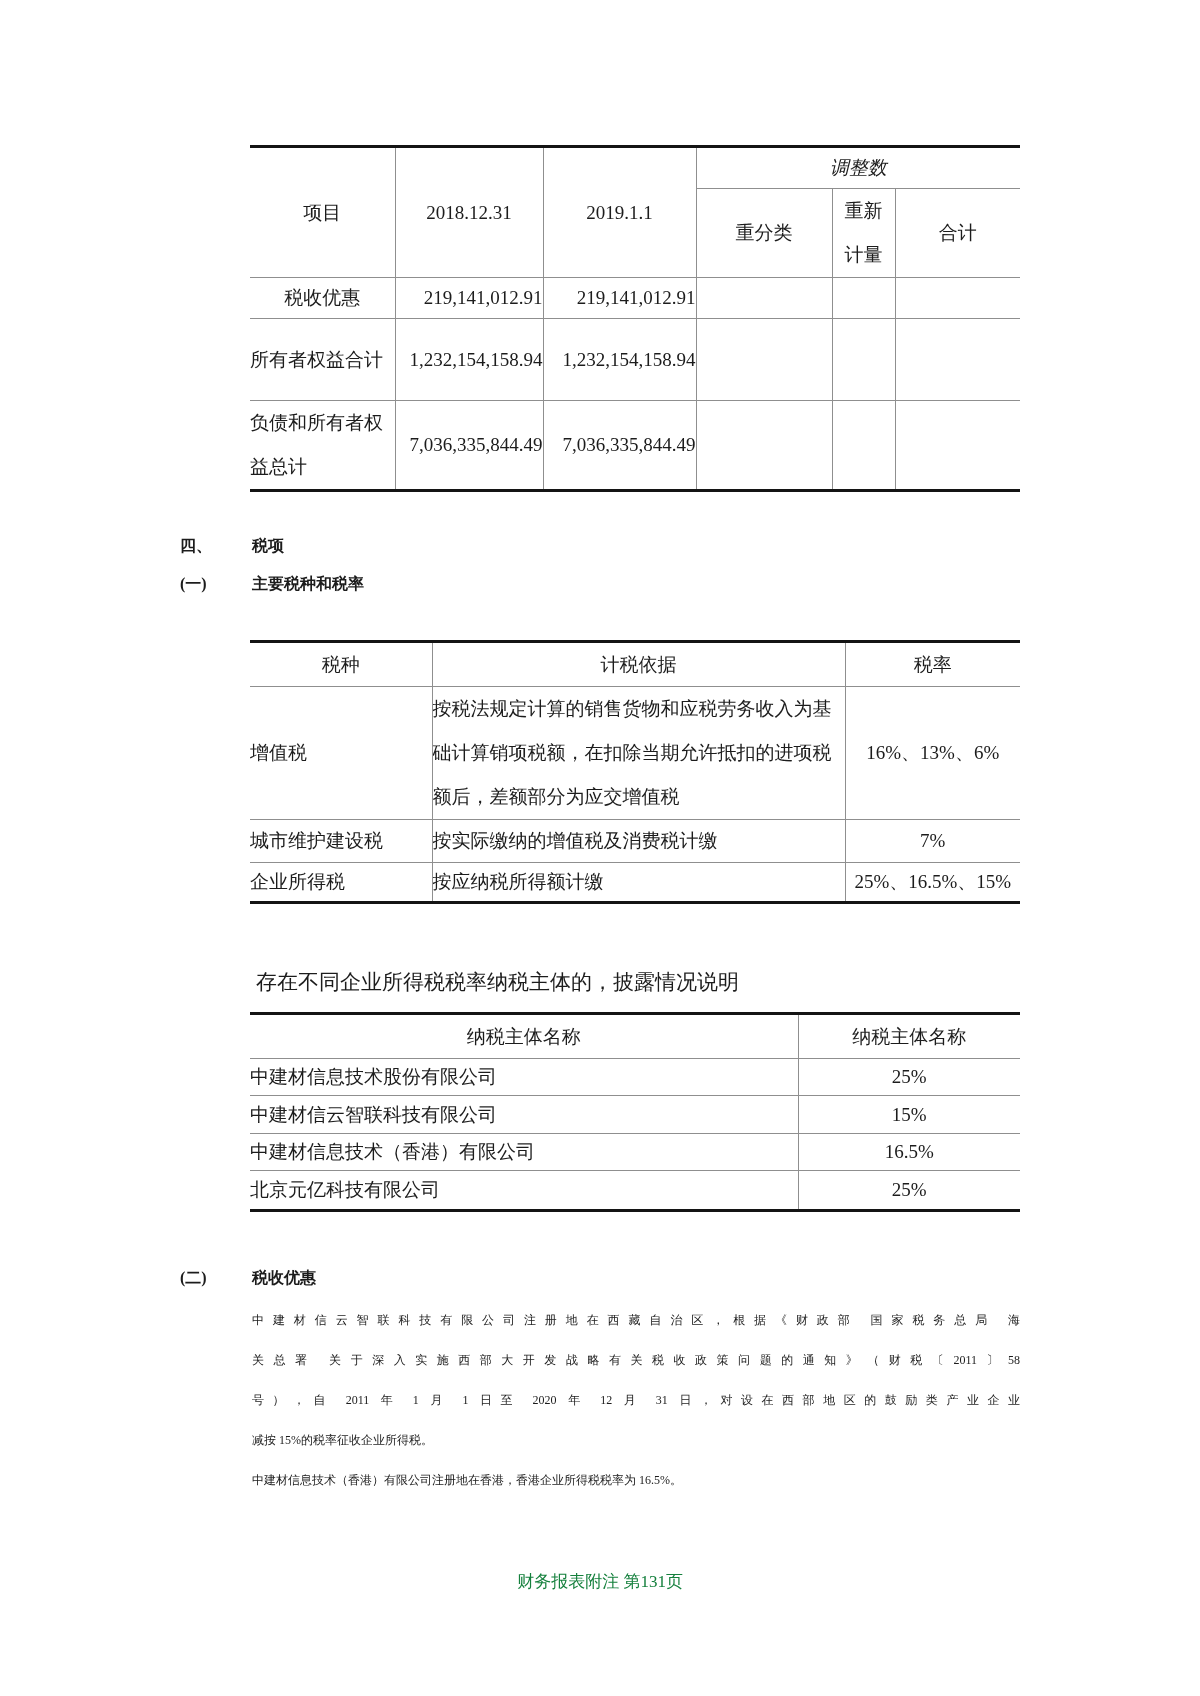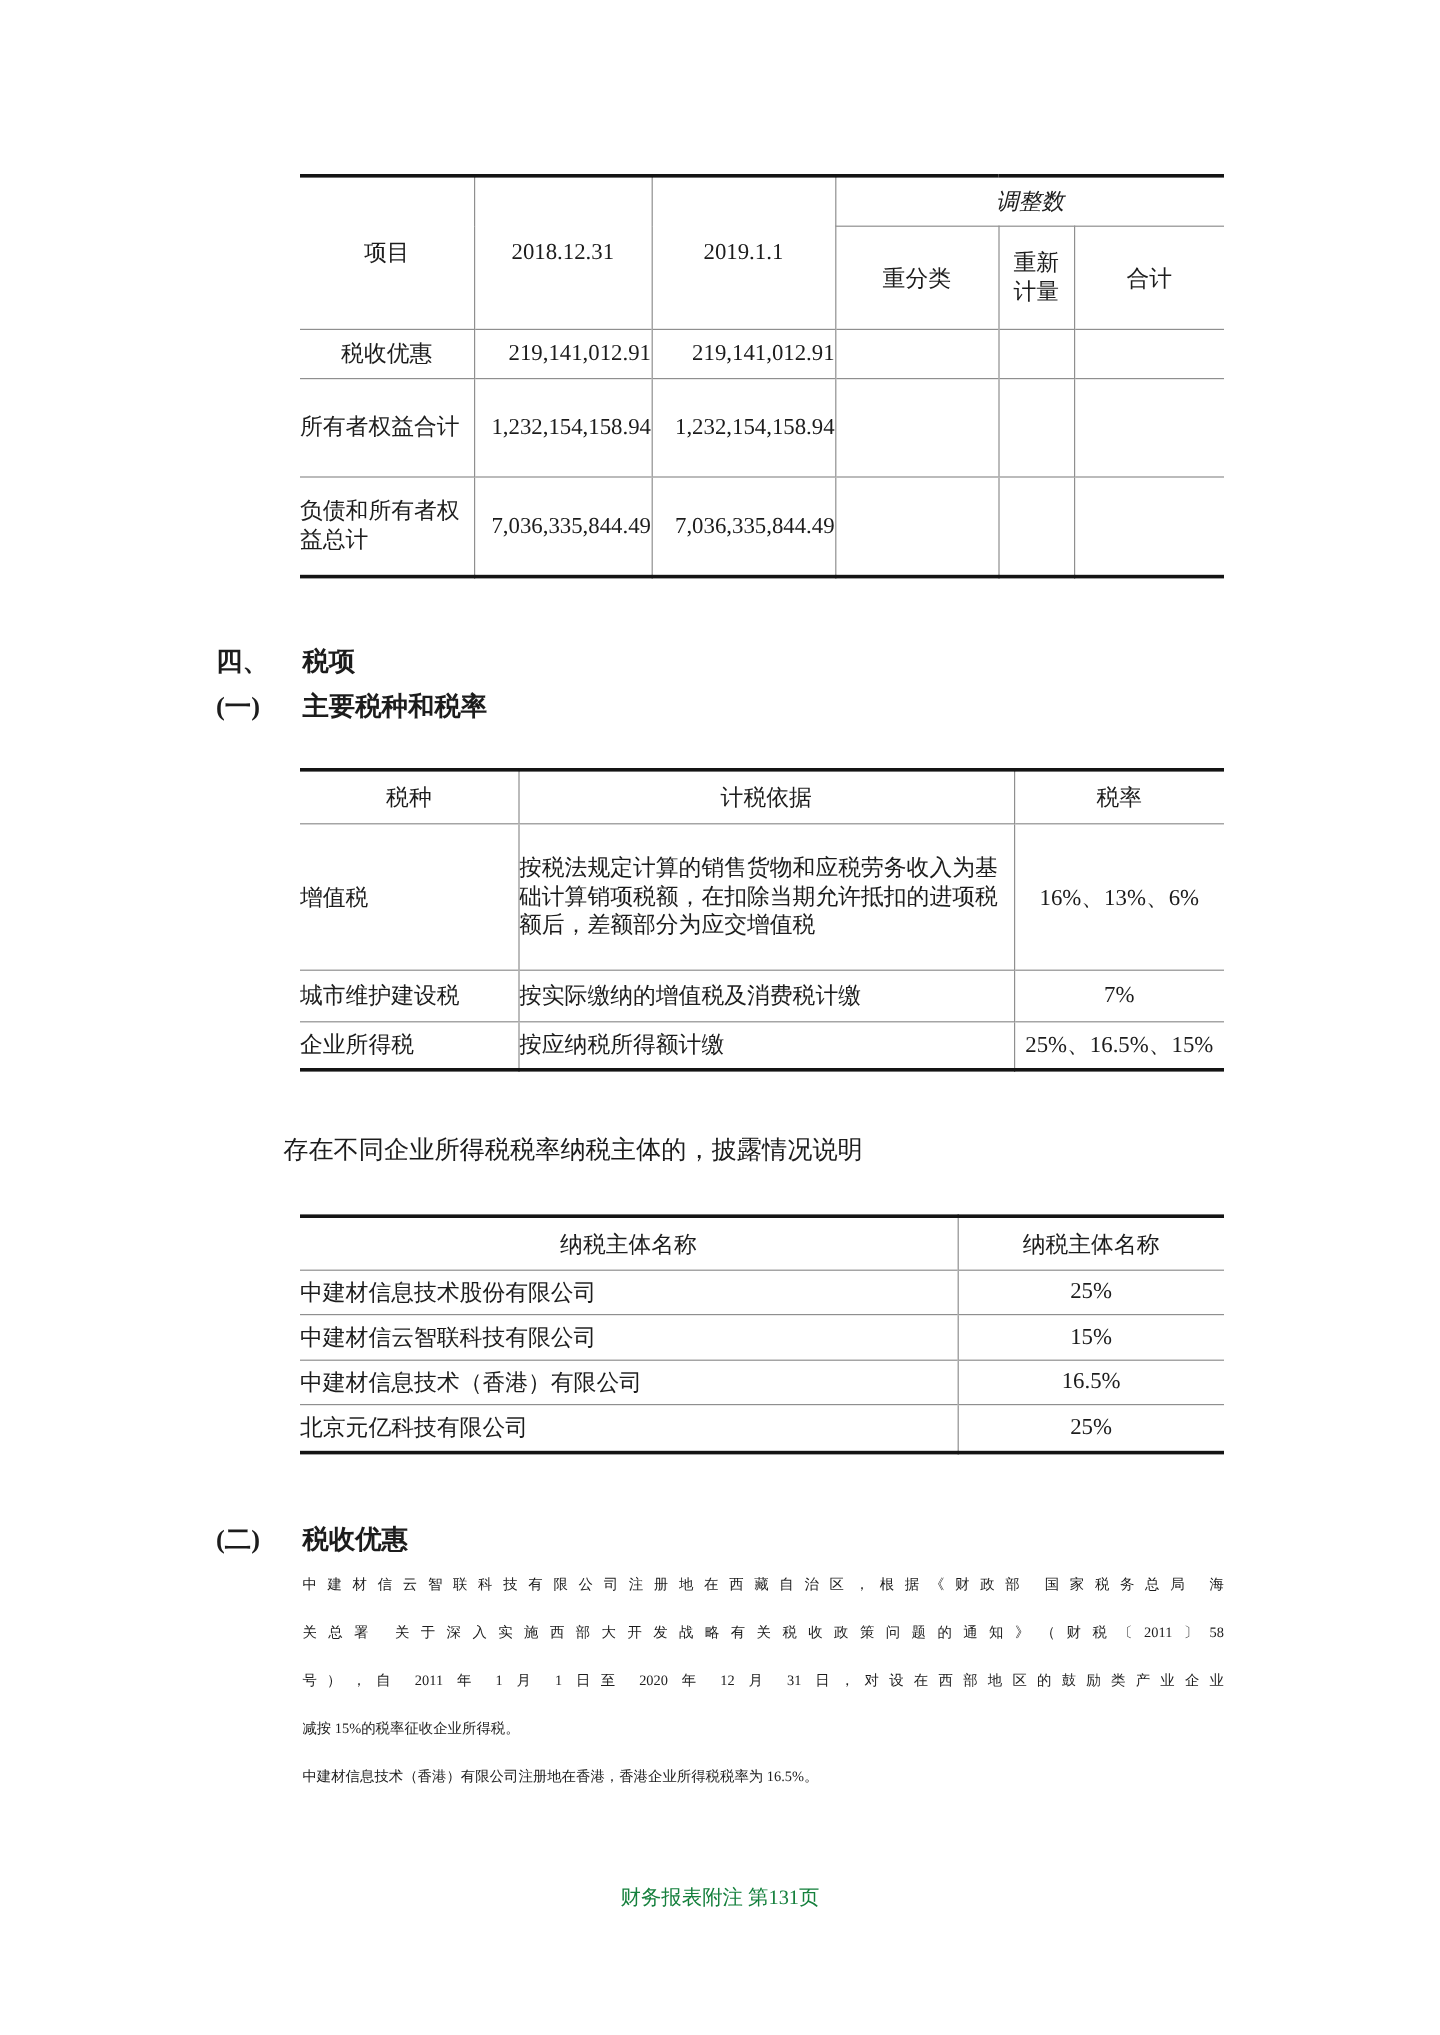--- a/index.html
+++ b/index.html
@@ -32,35 +32,36 @@
   .vline   { border-left: 1px solid #8f8f8f; }
   .hline   { border-top: 1px solid #8f8f8f; }
   .hline-b { border-bottom: 1px solid #8f8f8f; font-style: italic; }
   .ctr  { text-align: center; }
   .lft  { text-align: left; }
   .rgt  { text-align: right; }
   .bold { font-weight: bold; }
   .pl   { padding-left: 14px; }
   .pl2  { padding-left: 18px; }
   .pr   { padding-right: 10px; }
-  .lh40 { line-height: 24px; }
+  .lh40 { line-height: 44px; }
   
   .heading {
     position: absolute;
     left: 180px;
-    font-size: 22px;
+    font-size: 16px;
     font-weight: bold;
     white-space: nowrap;
   }
   .heading .h-num { display: inline-block; width: 72px; }
   .note {
     position: absolute;
-    left: 236px;
+    left: 256px;
     font-size: 21px;
     white-space: nowrap;
+    margin-top: 24px;
   }
   .para-line {
     position: absolute;
     left: 252px;
     width: 768px;
     height: 40px;
     line-height: 40px;
     font-size: 12px;
   }
   .para-just {

